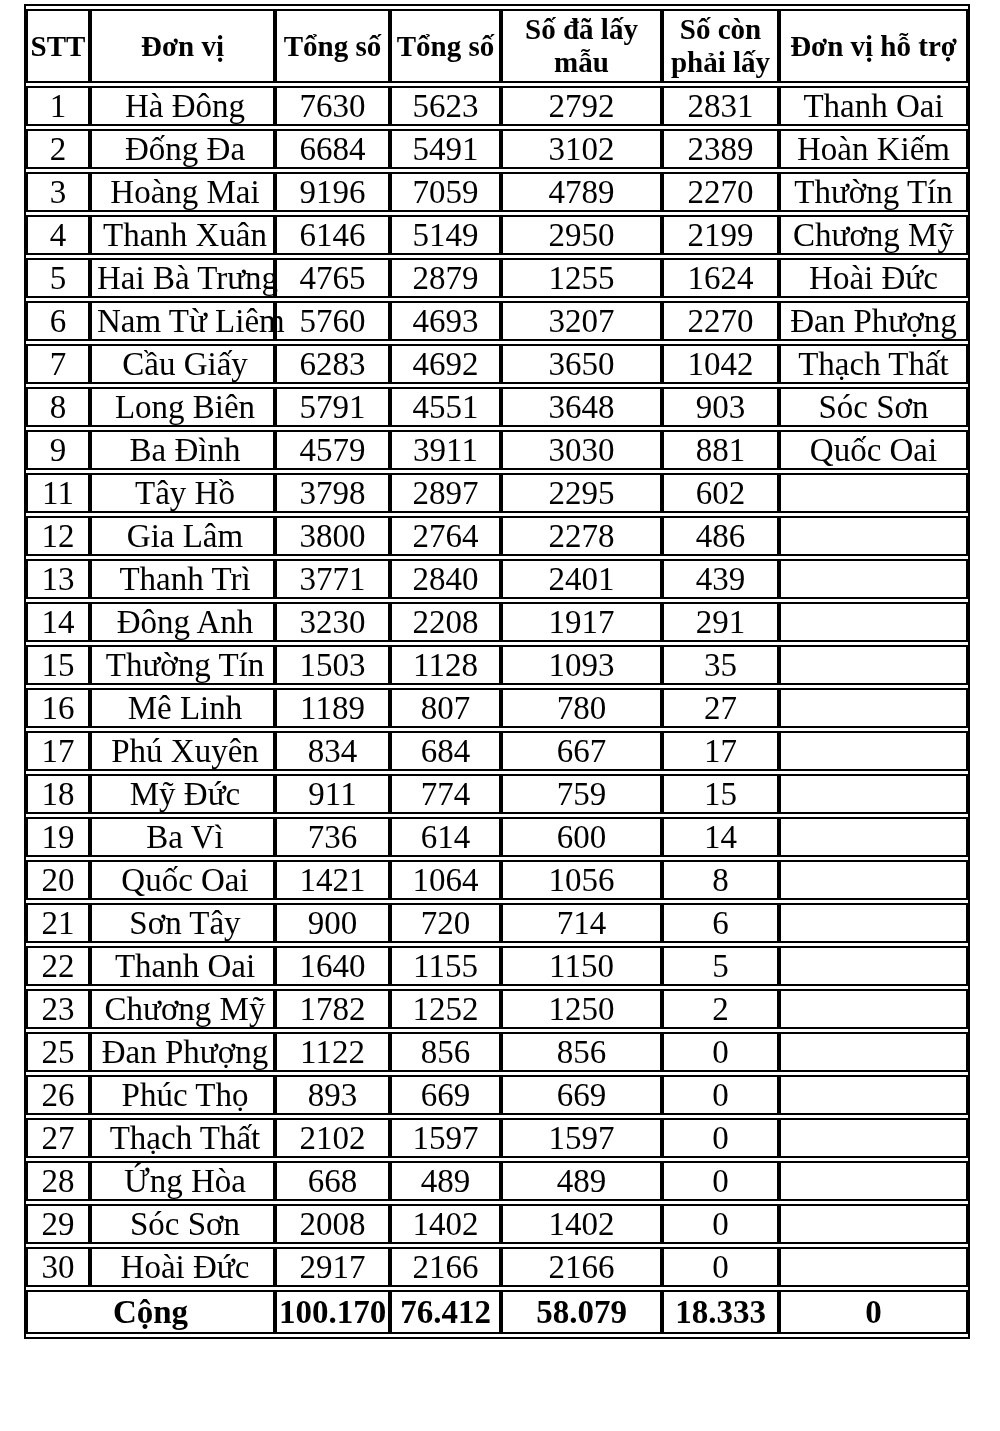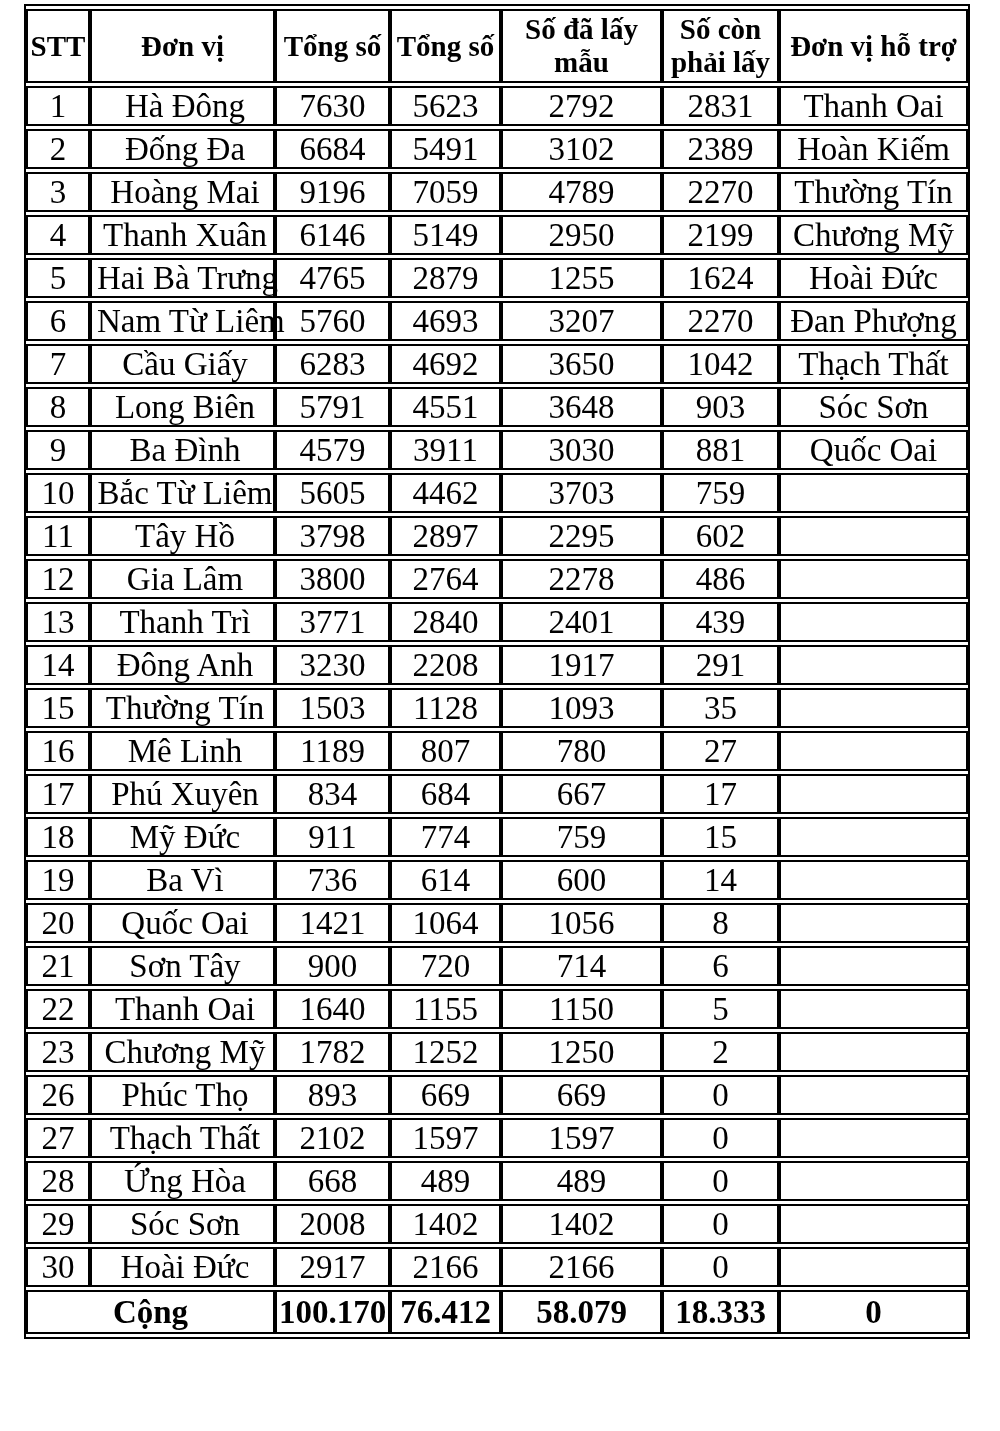--- a/index.html
+++ b/index.html
@@ -167,29 +167,20 @@
           <tr>
             <td>9</td>
             <td class="left">Ba Đình</td>
             <td>4579</td>
             <td>3911</td>
             <td>3030</td>
             <td>881</td>
             <td>Quốc Oai</td>
           </tr>
           <tr>
-            <td>10</td>
-            <td class="left">Bắc Từ Liêm</td>
-            <td>5605</td>
-            <td>4462</td>
-            <td>3703</td>
-            <td>759</td>
-            <td></td>
-          </tr>
-          <tr>
             <td>11</td>
             <td class="left">Tây Hồ</td>
             <td>3798</td>
             <td>2897</td>
             <td>2295</td>
             <td>602</td>
             <td></td>
           </tr>
           <tr>
             <td>12</td>
@@ -290,20 +281,29 @@
             <td>5</td>
             <td></td>
           </tr>
           <tr>
             <td>23</td>
             <td class="left">Chương Mỹ</td>
             <td>1782</td>
             <td>1252</td>
             <td>1250</td>
             <td>2</td>
+            <td></td>
+          </tr>
+          <tr>
+            <td>25</td>
+            <td class="left">Đan Phượng</td>
+            <td>1122</td>
+            <td>856</td>
+            <td>856</td>
+            <td>0</td>
             <td></td>
           </tr>
           <tr>
             <td>26</td>
             <td class="left">Phúc Thọ</td>
             <td>893</td>
             <td>669</td>
             <td>669</td>
             <td>0</td>
             <td></td>

